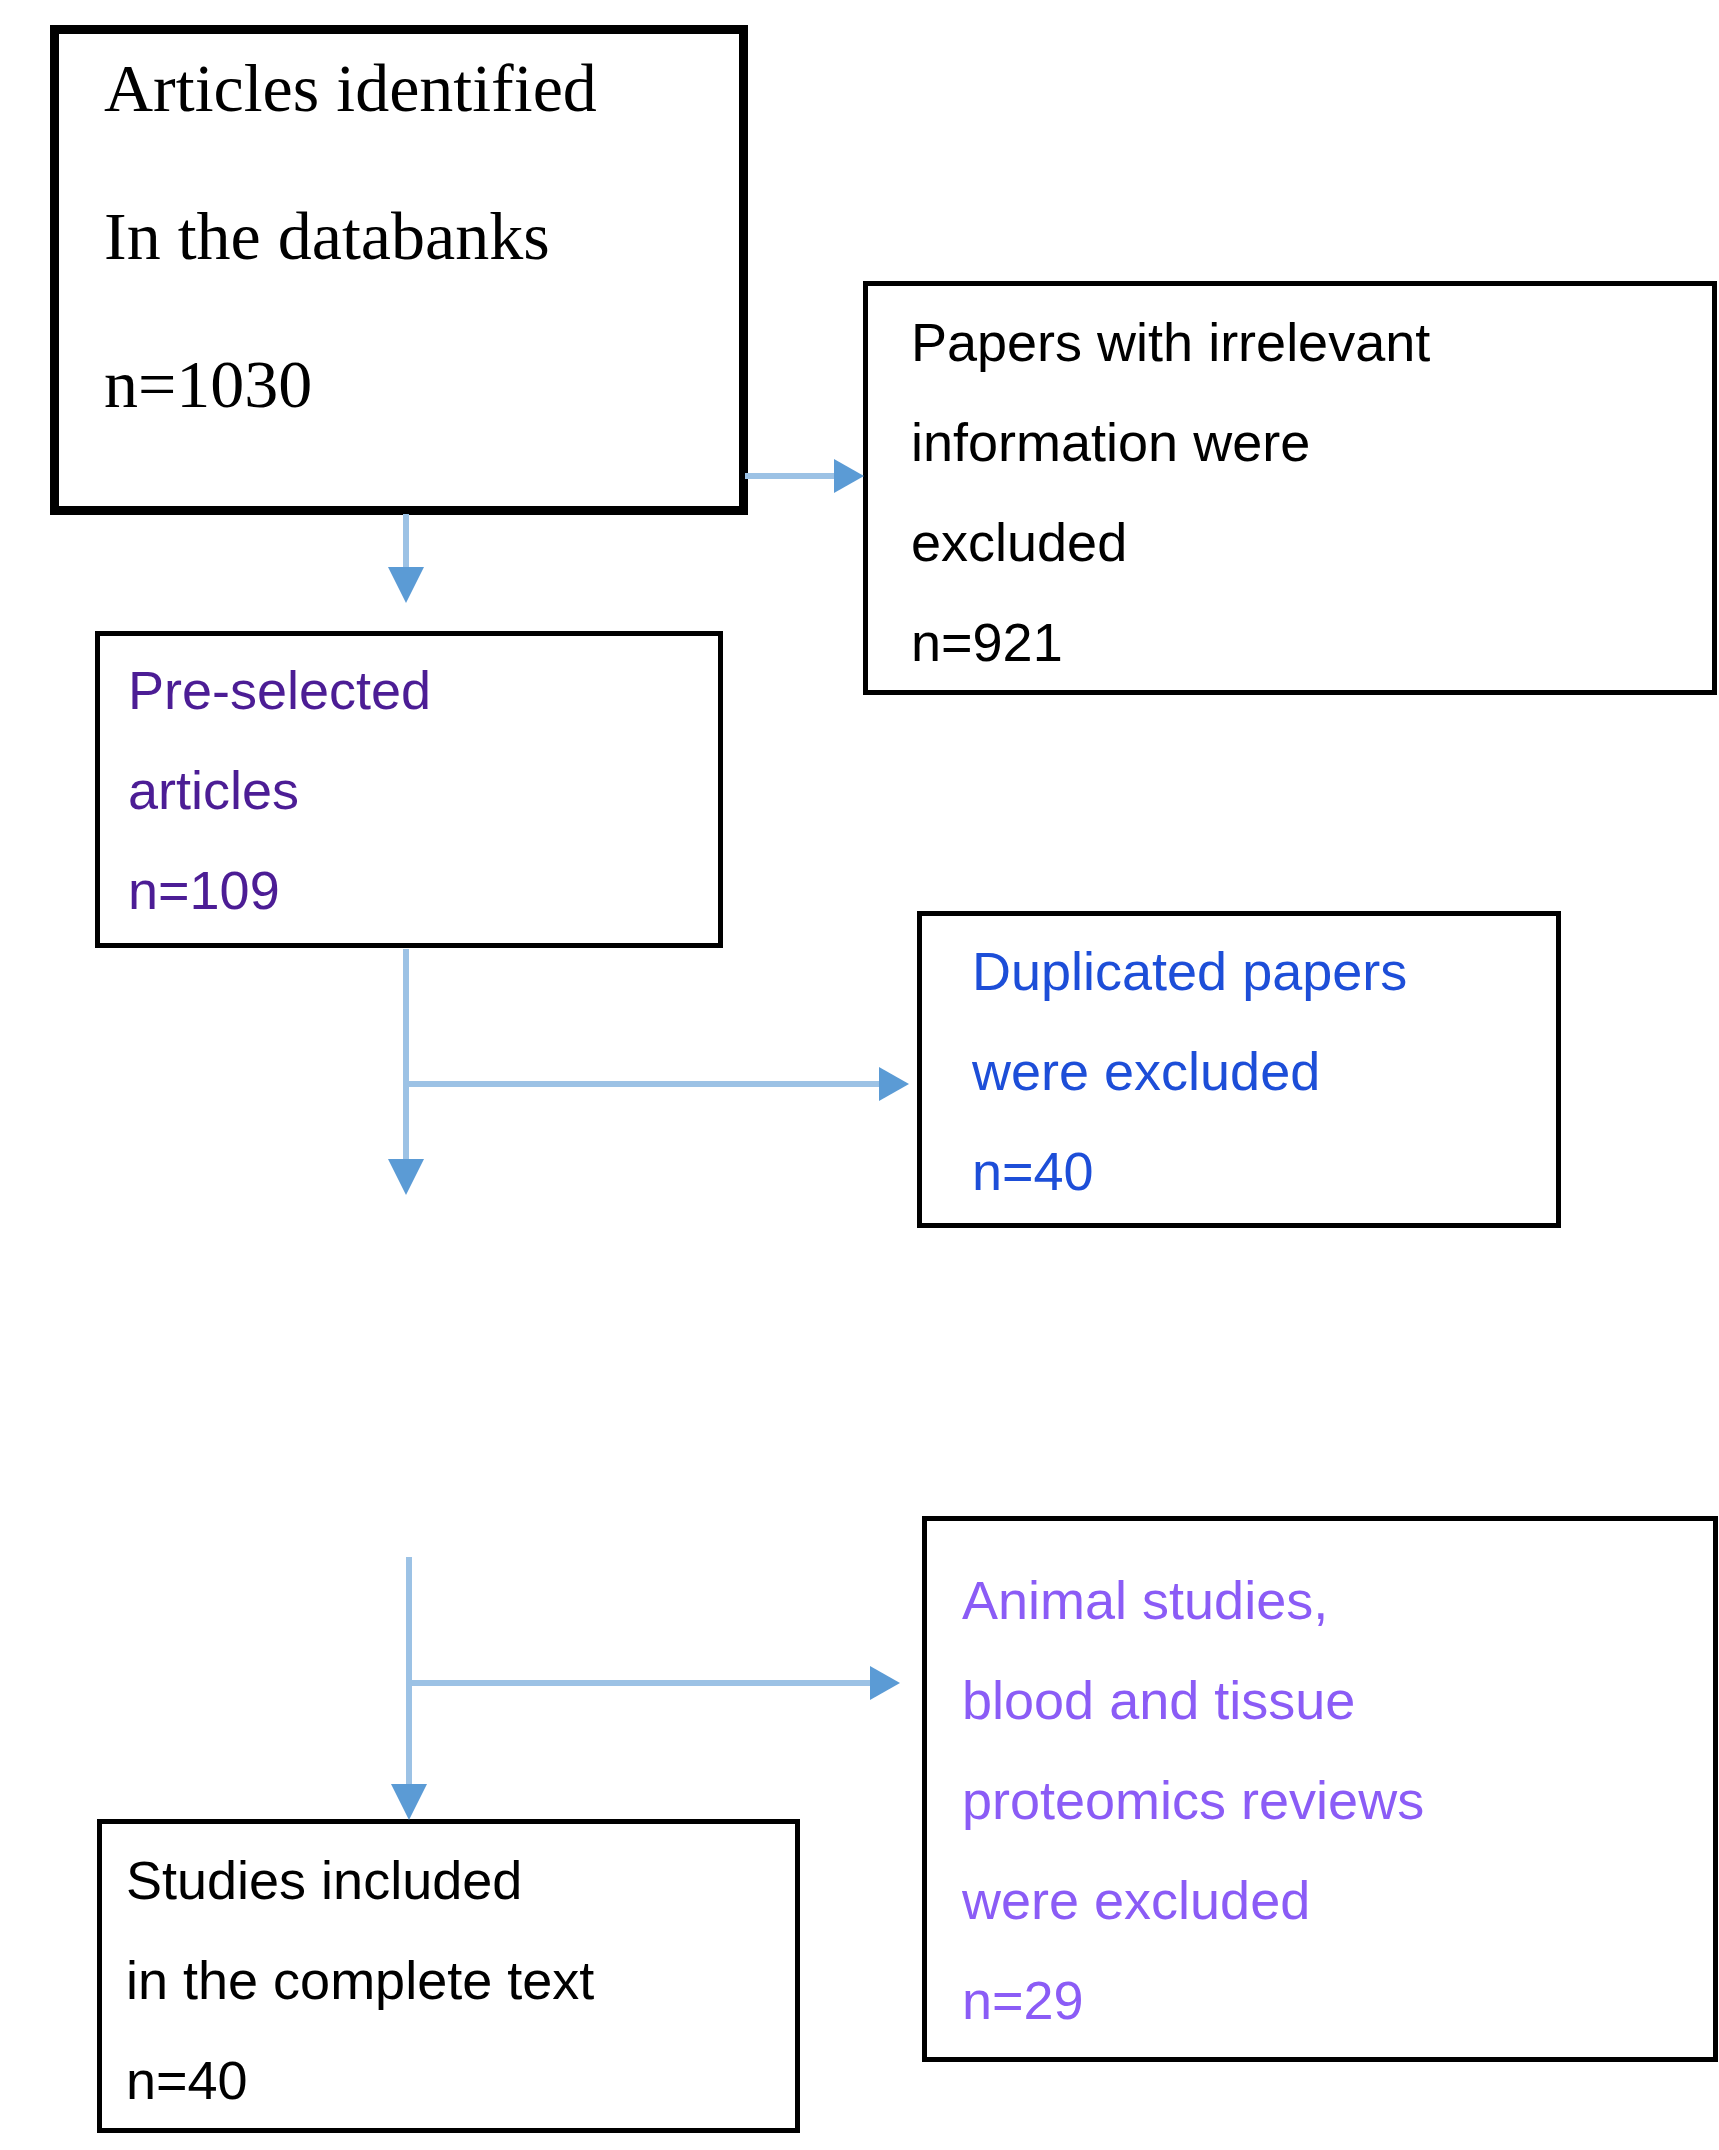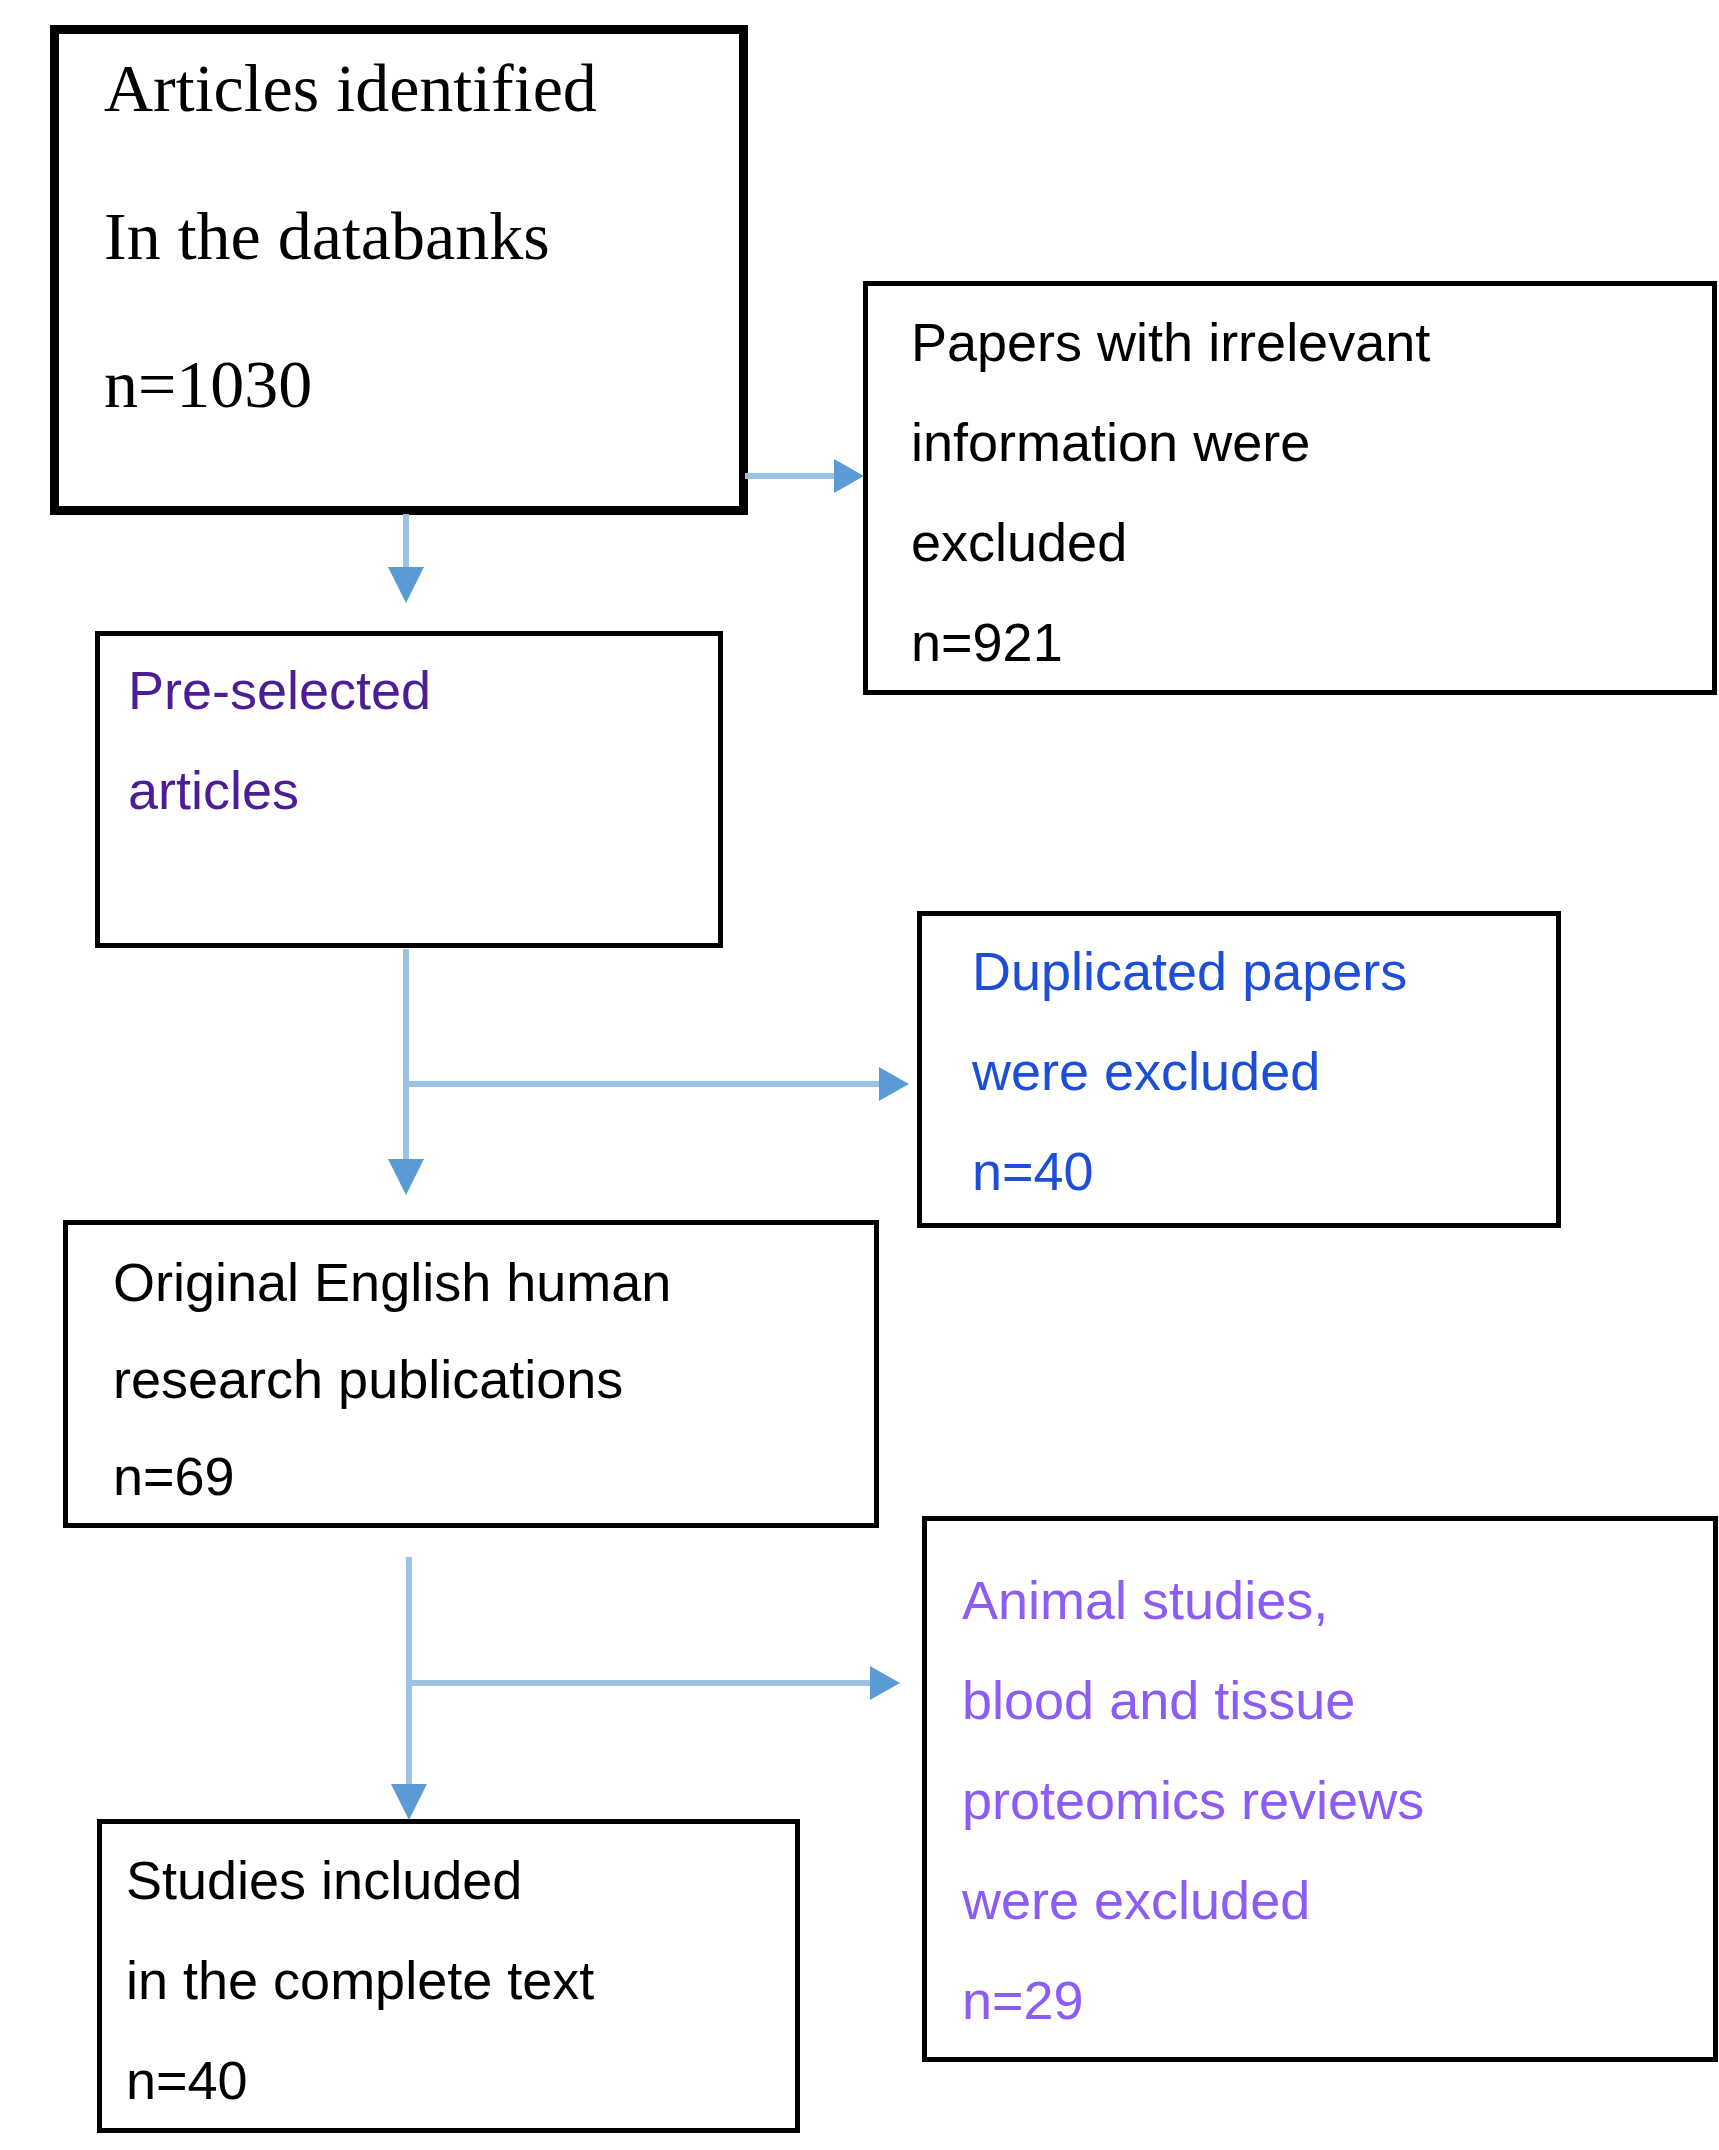--- a/index.html
+++ b/index.html
@@ -94,33 +94,29 @@
   <div class="box" id="box-irrelevant" style="border-color: rgb(0, 0, 0); color: rgb(0, 0, 0);">
     <span class="ln">Papers with irrelevant</span>
     <span class="ln">information were</span>
     <span class="ln">excluded</span>
     <span class="ln">n=921</span>
   </div>
 
   <div class="box" id="box-preselected" style="border-color: rgb(0, 0, 0); color: #4c1d95;">
     <span class="ln">Pre-selected</span>
     <span class="ln">articles</span>
+    <span class="ln">n=109</span>
   </div>
 
   <div class="box" id="box-duplicates" style="border-color: rgb(0, 0, 0); color: #1d4ed8;">
     <span class="ln">Duplicated papers</span>
     <span class="ln">were excluded</span>
     <span class="ln">n=40</span>
   </div>
 
-  <div class="box" id="box-original" style="border-color: rgb(0, 0, 0); color: rgb(0, 0, 0);">
-    <span class="ln">Original English human</span>
-    <span class="ln">research publications</span>
-    <span class="ln">n=69</span>
-  </div>
 
   <div class="box" id="box-animal" style="border-color: rgb(0, 0, 0); color: #8b5cf6;">
     <span class="ln">Animal studies,</span>
     <span class="ln">blood and tissue</span>
     <span class="ln">proteomics reviews</span>
     <span class="ln">were excluded</span>
     <span class="ln">n=29</span>
   </div>
 
   <div class="box" id="box-included" style="border-color: rgb(0, 0, 0); color: rgb(0, 0, 0);">

